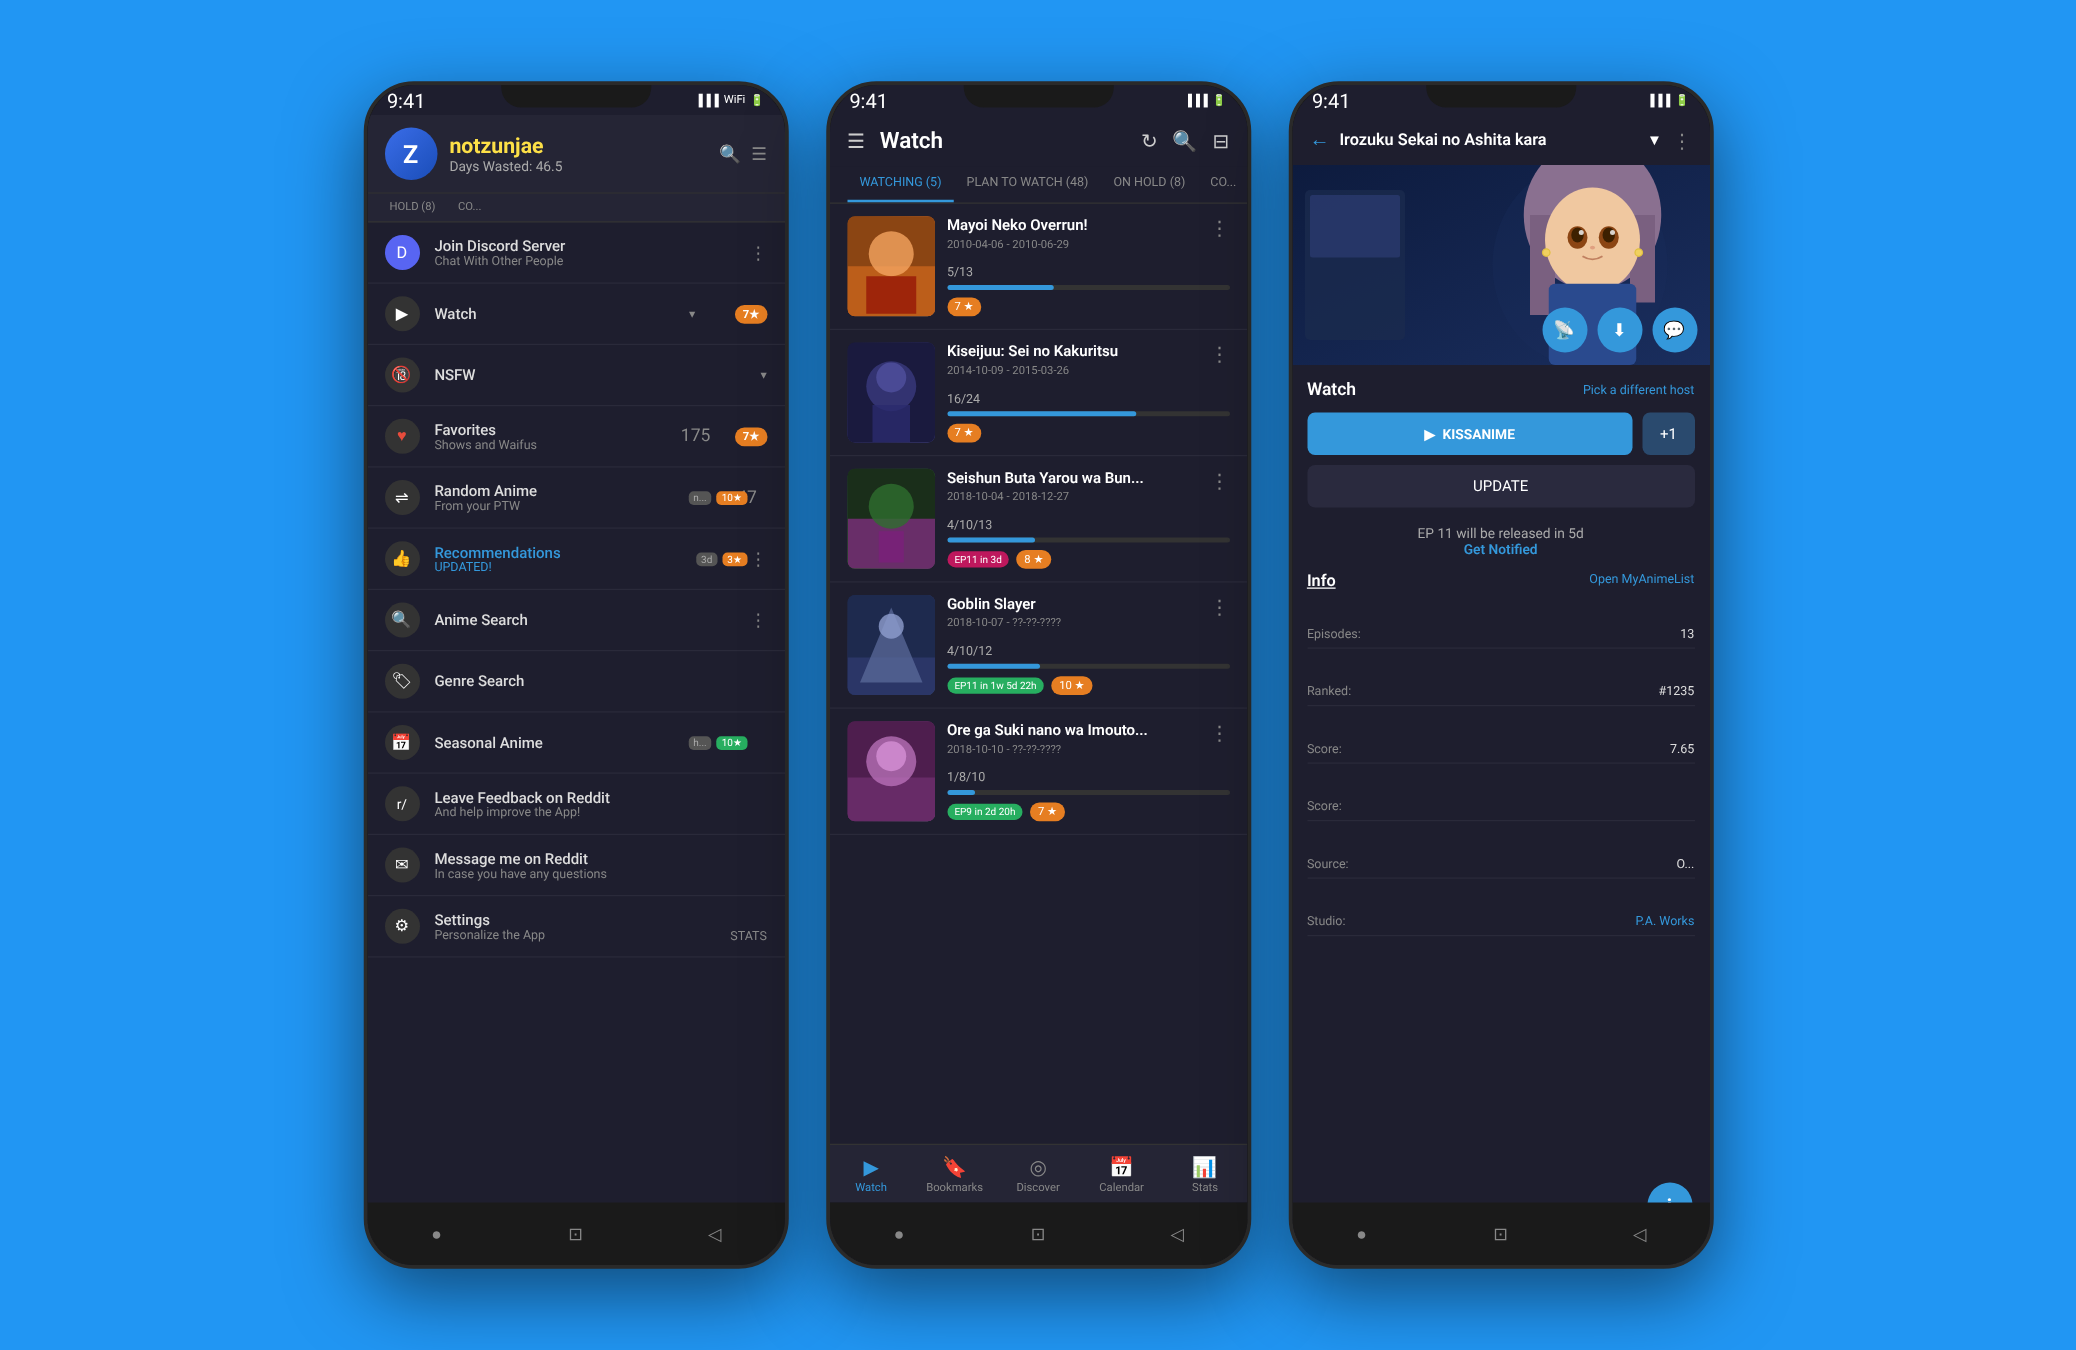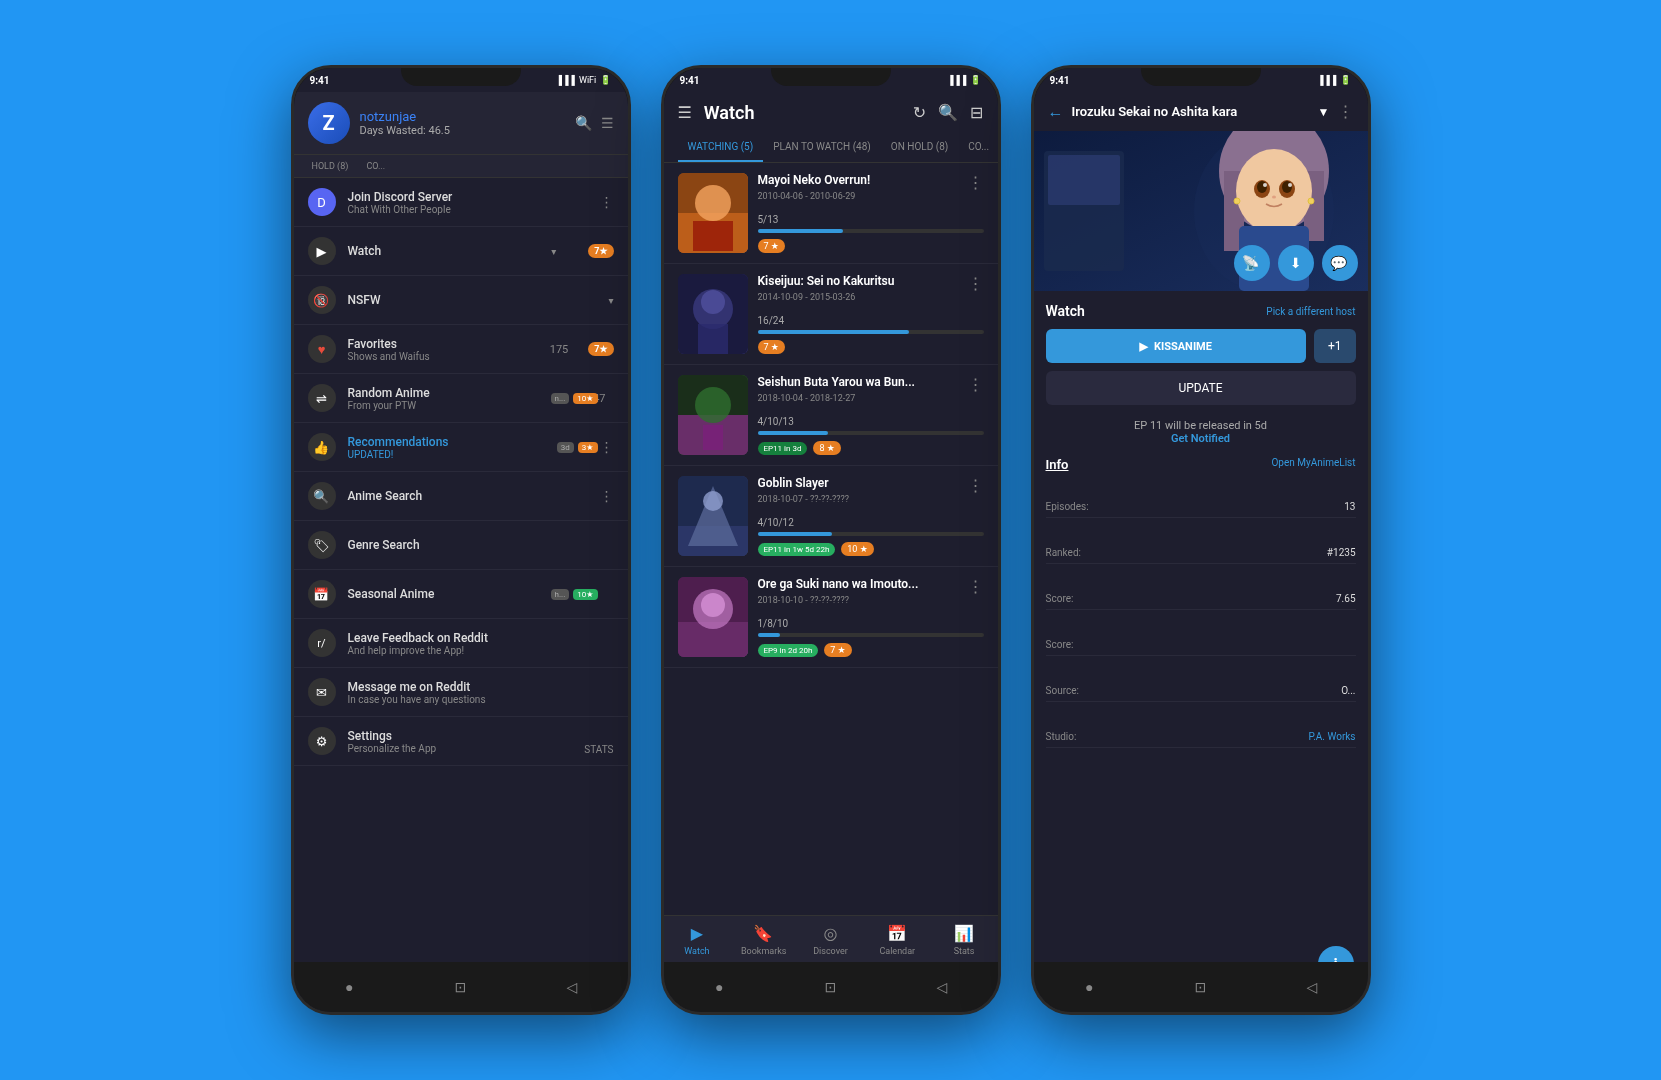--- a/index.html
+++ b/index.html
@@ -52,21 +52,21 @@
     
     .status-bar {
       height: 24px;
       background: #1e1e2e;
       display: flex;
       align-items: center;
       justify-content: space-between;
       padding: 0 16px;
       flex-shrink: 0;
     }
-    .status-time { color: #fff; font-size: 10px; font-weight: bold; }
+    .status-time { color: #fff; font-size: 16px; font-weight: normal; }
     .status-icons { display: flex; gap: 4px; align-items: center; }
     .status-icon { color: #fff; font-size: 9px; }
     
     .phone-bottom {
       height: 50px;
       background: #1a1a1a;
       display: flex;
       align-items: center;
       justify-content: space-around;
       flex-shrink: 0;
@@ -105,21 +105,21 @@
       background: linear-gradient(135deg, #3a6de8, #1a4db8);
       display: flex;
       align-items: center;
       justify-content: center;
       color: #fff;
       font-size: 20px;
       font-weight: bold;
       flex-shrink: 0;
     }
     .p1-header-info { flex: 1; }
-    .p1-username { color: #3b82f6; font-size: 13px; font-weight: 400; }
+    .p1-username { color: #fde047; font-size: 17px; font-weight: 700; }
     .p1-days { color: #aaa; font-size: 11px; }
     .p1-header-icons { display: flex; gap: 8px; color: #888; font-size: 14px; }
     .p1-tabs {
       display: flex;
       background: #252535;
       padding: 0 14px;
       gap: 10px;
       border-bottom: 1px solid #333;
       flex-shrink: 0;
       overflow: hidden;
@@ -164,21 +164,21 @@
     .p1-menu-sub { color: #888; font-size: 10px; }
     .p1-menu-label.blue { color: #3498db; }
     .p1-badge {
       background: #e67e22;
       color: #fff;
       font-size: 9px;
       padding: 2px 6px;
       border-radius: 10px;
       font-weight: bold;
     }
-    .p1-count { color: #888; font-size: 11px; margin-right: 8px; }
+    .p1-count { color: #888; font-size: 14px; margin-right: 8px; }
     .p1-chevron { color: #888; font-size: 10px; }
     .p1-more { color: #888; font-size: 14px; }
     .p1-section-label {
       color: #888;
       font-size: 10px;
       padding: 8px 14px 4px;
       text-transform: uppercase;
       letter-spacing: 1px;
     }
     .p1-overlay-badges {
@@ -265,21 +265,21 @@
     .p2-progress-text { color: #aaa; font-size: 10px; margin-bottom: 4px; }
     .p2-progress-bar-bg {
       height: 4px;
       background: #333;
       border-radius: 2px;
       margin-bottom: 6px;
     }
     .p2-progress-bar { height: 100%; border-radius: 2px; background: #3498db; }
     .p2-bottom-row { display: flex; align-items: center; gap: 6px; }
     .p2-ep-badge {
-      background: #15803d;
+      background: #be185d;
       color: #fff;
       font-size: 8px;
       padding: 2px 6px;
       border-radius: 8px;
     }
     .p2-score-badge {
       background: #e67e22;
       color: #fff;
       font-size: 9px;
       padding: 2px 6px;

